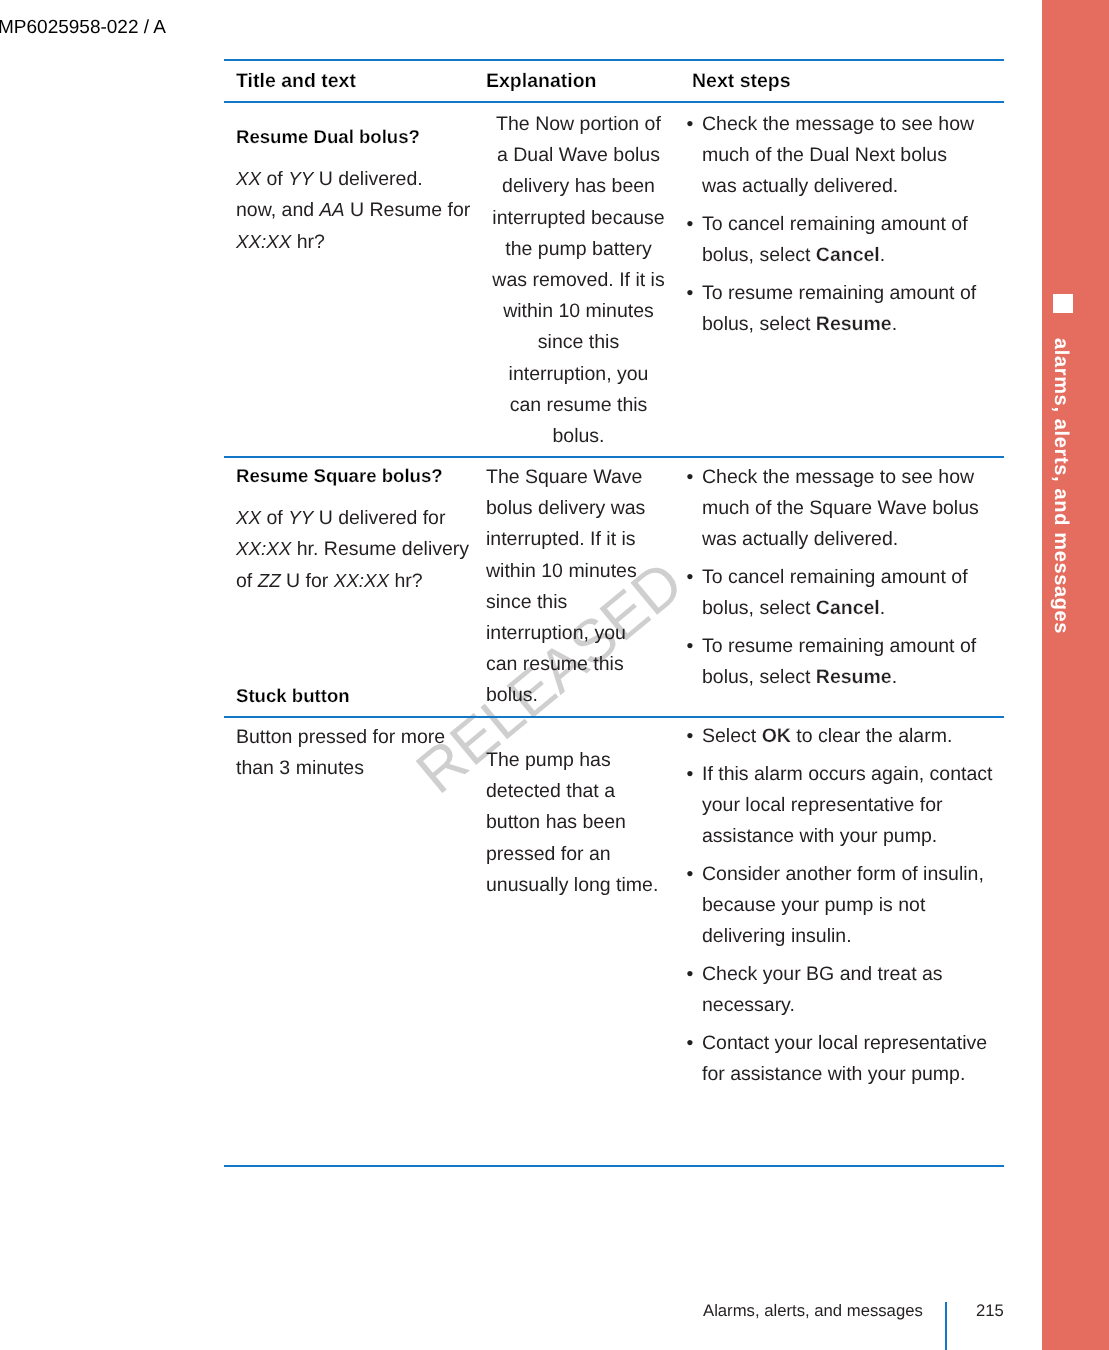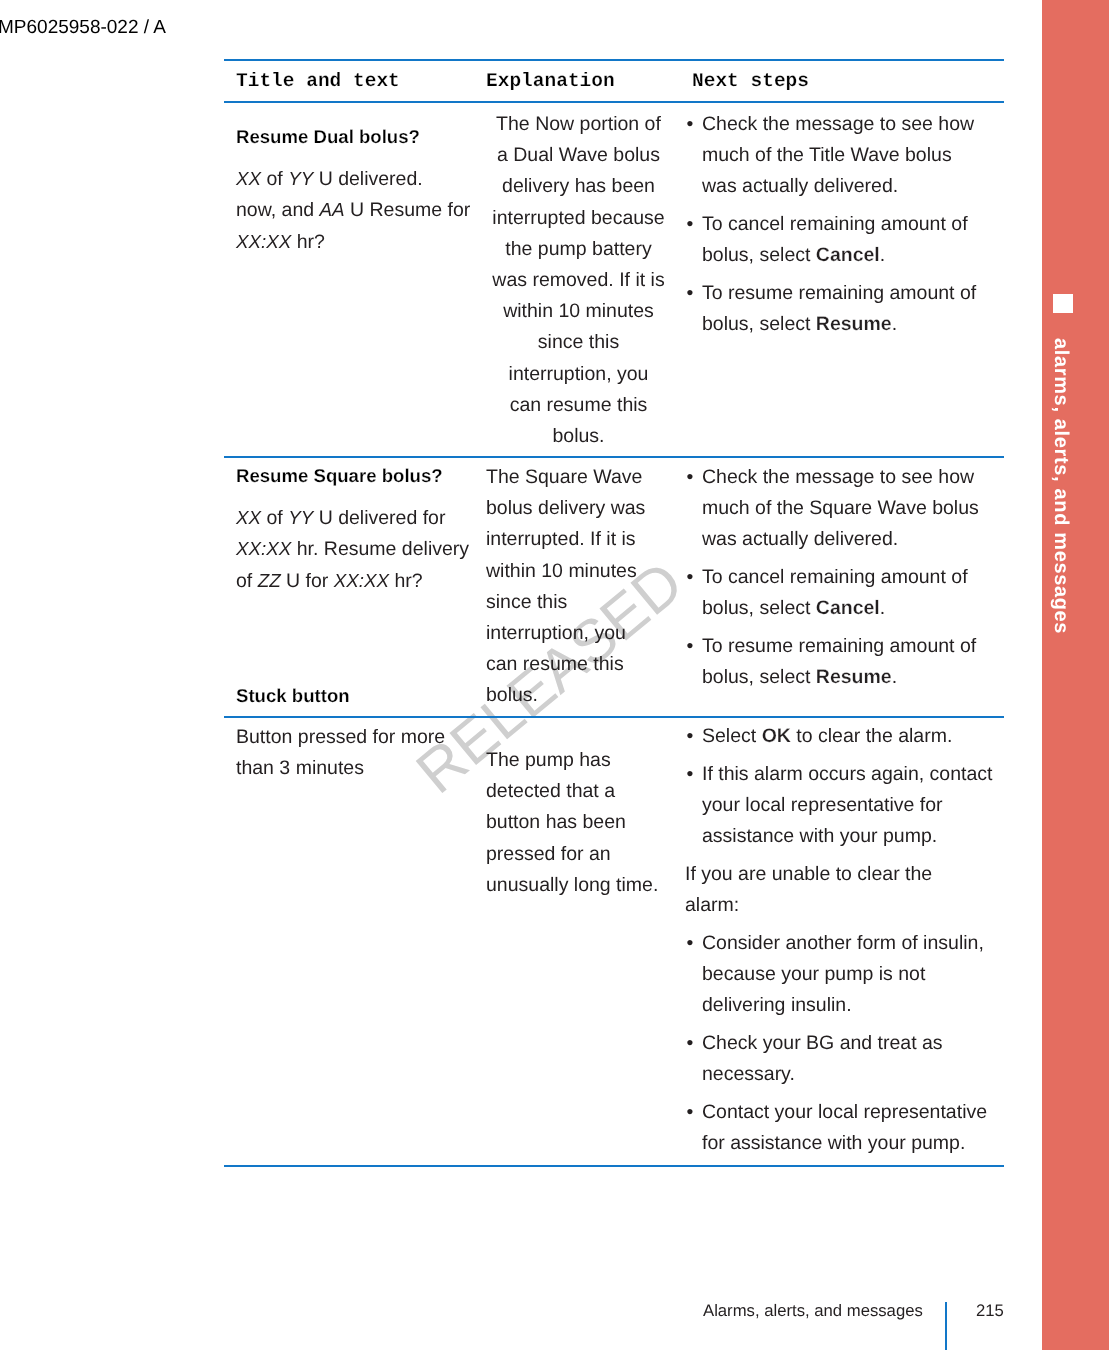--- a/index.html
+++ b/index.html
@@ -32,21 +32,21 @@
   .hrule{position:absolute;left:0;height:2px;background:#1277c8;width:780px;}
   .cell{position:absolute;}
   .c1{left:12px;width:240px;}
   .c2{left:262px;width:185px;}
   .c3{left:478px;width:287px;}
   .c3h{left:468px;width:297px;}
 
   .ln{font-size:19.5px;line-height:31.2px;white-space:pre;height:31.2px;}
   .ln i{font-size:18.8px;}
   .ln b{-webkit-text-stroke:0.25px #ffffff;}
-  .hd{font-size:19.5px;font-weight:bold;color:#000;line-height:19px;font-family:Liberation Mono, monospace;-webkit-text-stroke:0.25px #ffffff;}
+  .hd{font-size:19.5px;font-weight:bold;color:#000;line-height:19px;-webkit-text-stroke:0.25px #ffffff;}
   .rowtitle{font-weight:bold;color:#000;font-size:18.6px;position:relative;top:-2px;-webkit-text-stroke:0.25px #ffffff;}
 
   .blk{position:relative;}
   .blk .bullet{position:absolute;left:-15.5px;top:0;font-size:19.5px;line-height:31.2px;color:#231f20;}
 
   
   .fsec{position:absolute;left:703px;top:1302px;font-size:16.7px;line-height:17px;color:#231f20;white-space:nowrap;}
   .fbar{position:absolute;left:945px;top:1302px;width:2px;height:48px;background:#1277c8;}
   .fpg{position:absolute;left:976px;top:1302px;font-size:16.7px;line-height:17px;color:#231f20;}
 </style>
@@ -83,21 +83,21 @@
           <div class="ln"><span>within 10 minutes</span></div>
           <div class="ln"><span>since this</span></div>
           <div class="ln"><span>interruption, you</span></div>
           <div class="ln"><span>can resume this</span></div>
           <div class="ln"><span>bolus.</span></div>
         </div>
         <div class="cell c3" style="top: 109px;">
           <div class="blk" style="margin-bottom: 6.6px;">
             <div class="bullet">•</div>
             <div class="ln"><span>Check the message to see how</span></div>
-            <div class="ln"><span>much of the Title Wave bolus</span></div>
+            <div class="ln"><span>much of the Dual Next bolus</span></div>
             <div class="ln"><span>was actually delivered.</span></div>
           </div>
           <div class="blk" style="margin-bottom: 6.6px;">
             <div class="bullet">•</div>
             <div class="ln"><span>To cancel remaining amount of</span></div>
             <div class="ln"><span>bolus, select </span><b>Cancel</b><span>.</span></div>
           </div>
           <div class="blk">
             <div class="bullet">•</div>
             <div class="ln"><span>To resume remaining amount of</span></div>
@@ -158,24 +158,20 @@
           <div class="blk" style="margin-bottom: 6.6px;">
             <div class="bullet">•</div>
             <div class="ln"><span>Select </span><b>OK</b><span> to clear the alarm.</span></div>
           </div>
           <div class="blk" style="margin-bottom: 6.6px;">
             <div class="bullet">•</div>
             <div class="ln"><span>If this alarm occurs again, contact</span></div>
             <div class="ln"><span>your local representative for</span></div>
             <div class="ln"><span>assistance with your pump.</span></div>
           </div>
-          <div class="blk" style="margin-left: -17px; margin-bottom: 6.6px;">
-            <div class="ln"><span>If you are unable to clear the</span></div>
-            <div class="ln"><span>alarm:</span></div>
-          </div>
           <div class="blk" style="margin-bottom: 6.6px;">
             <div class="bullet">•</div>
             <div class="ln"><span>Consider another form of insulin,</span></div>
             <div class="ln"><span>because your pump is not</span></div>
             <div class="ln"><span>delivering insulin.</span></div>
           </div>
           <div class="blk" style="margin-bottom: 6.6px;">
             <div class="bullet">•</div>
             <div class="ln"><span>Check your BG and treat as</span></div>
             <div class="ln"><span>necessary.</span></div>

